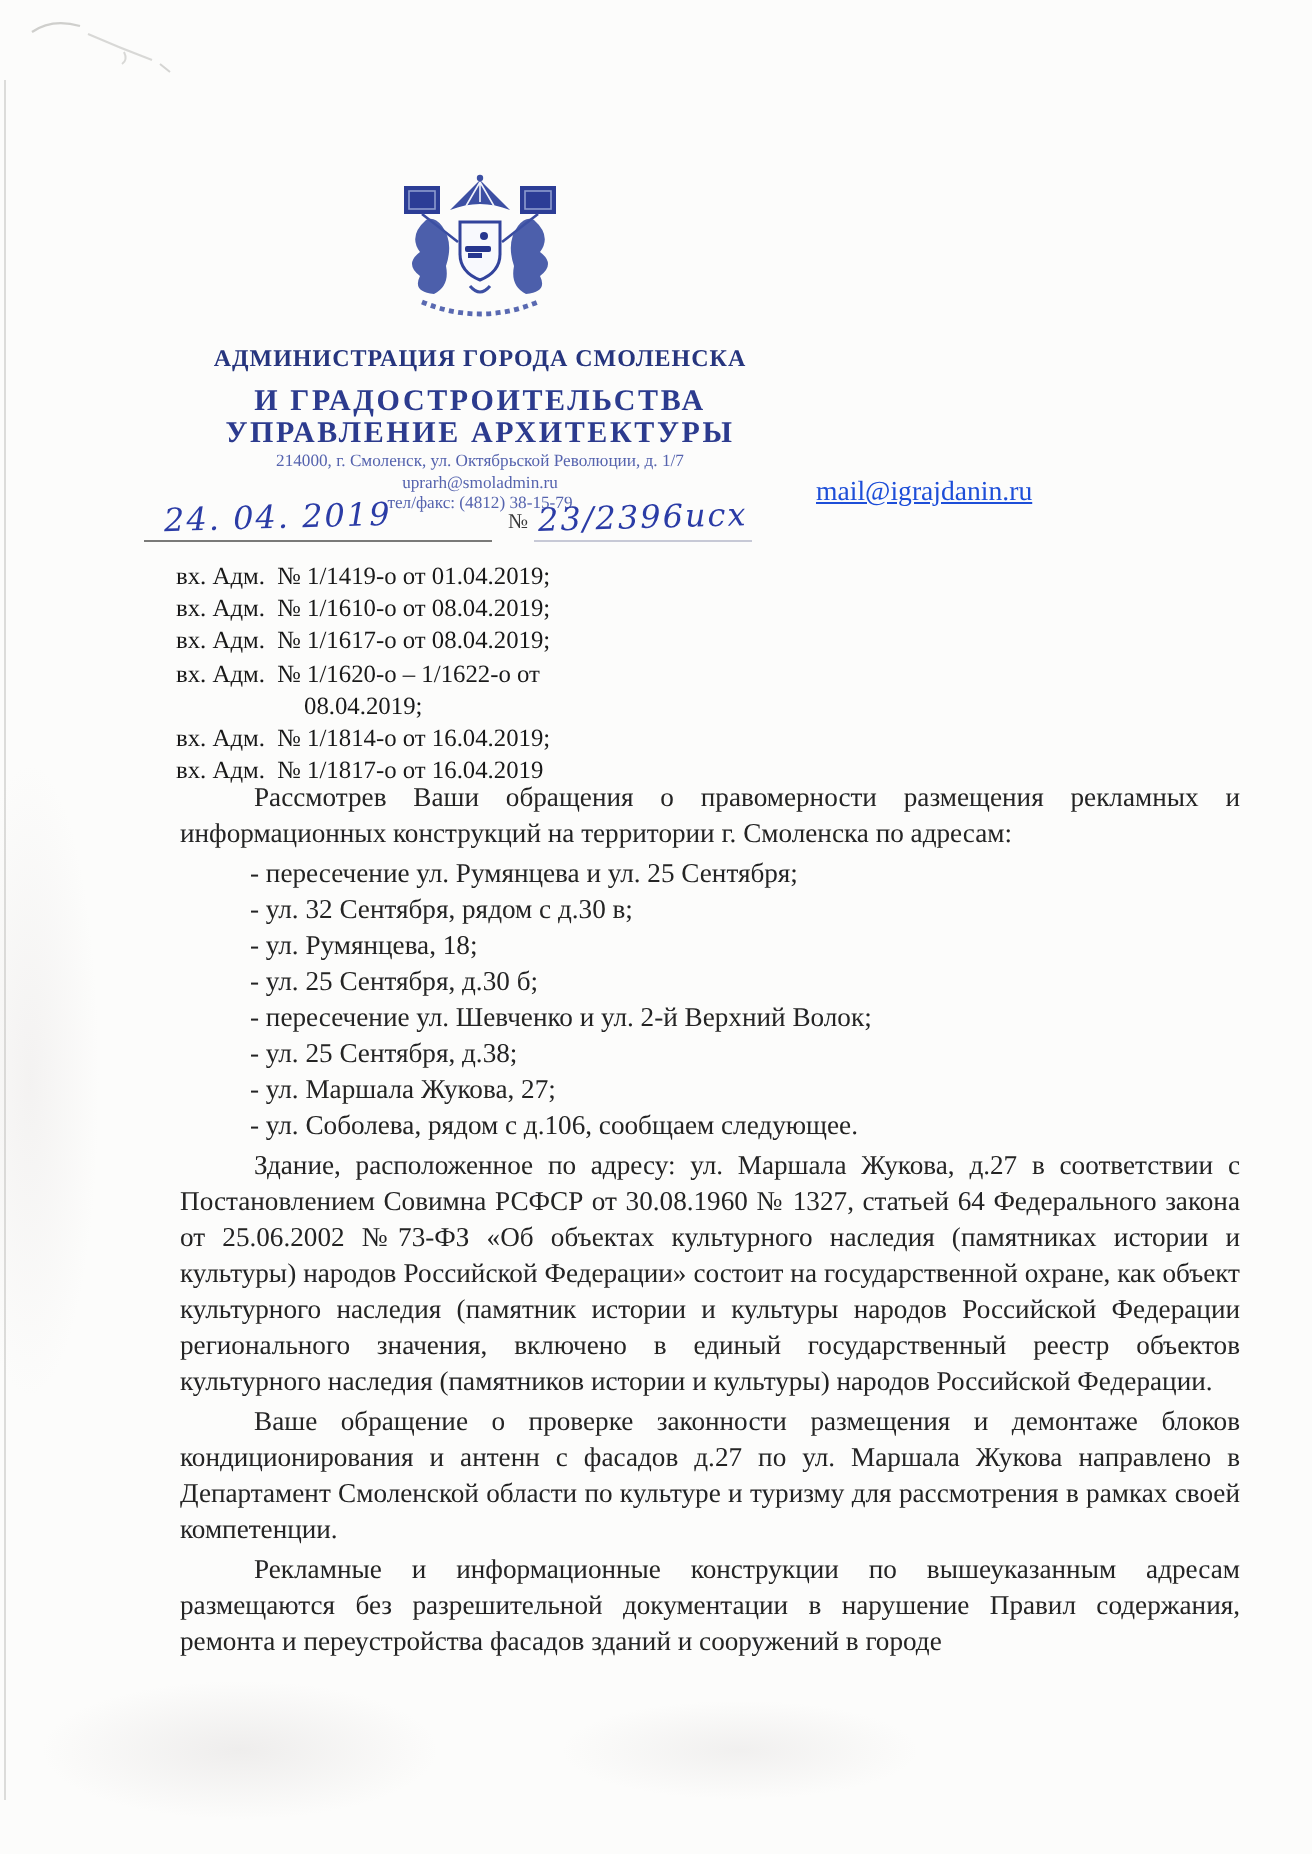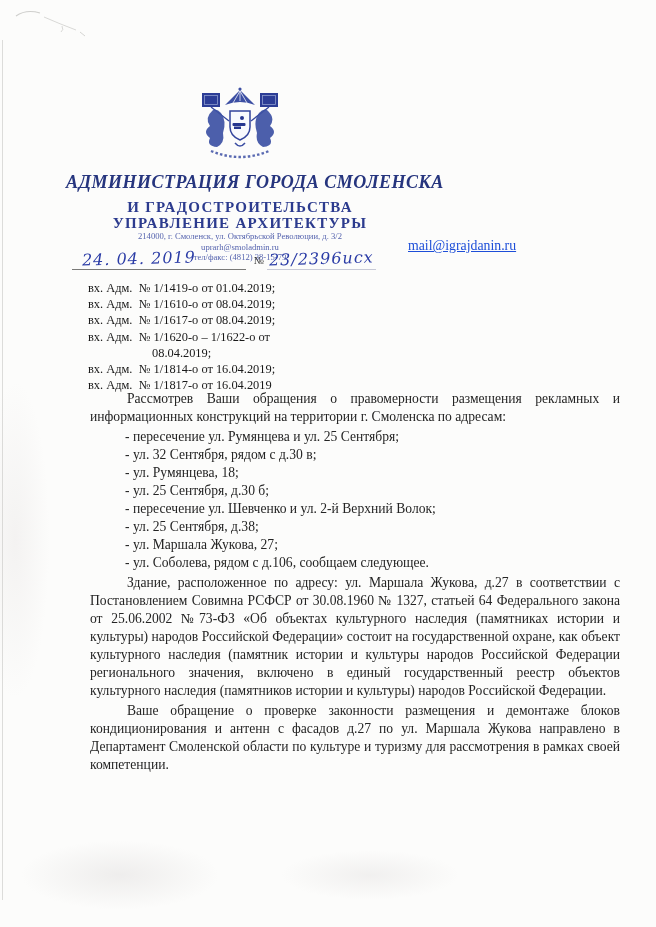--- a/index.html
+++ b/index.html
@@ -12,21 +12,21 @@
   .edge-line{position:absolute;left:2px;top:40px;width:1px;height:860px;background:#dcdcda;}
   .blotch{position:absolute;pointer-events:none;border-radius:50%;}
   .b1{left:20px;top:840px;width:200px;height:70px;background:radial-gradient(ellipse at center,rgba(190,185,185,.22),rgba(190,185,185,0) 70%);}
   .b2{left:280px;top:850px;width:180px;height:50px;background:radial-gradient(ellipse at center,rgba(190,185,185,.18),rgba(190,185,185,0) 70%);}
   .b3{left:-20px;top:380px;width:70px;height:320px;background:radial-gradient(ellipse at center,rgba(205,198,198,.18),rgba(205,198,198,0) 70%);}
   .pencil{position:absolute;left:6px;top:2px;}
 
   
   .header{position:absolute;left:66px;top:86px;width:348px;text-align:center;}
   .emblem{display:block;margin:0 auto 8px auto;}
-  .org1{font-weight:bold;font-size:18px;letter-spacing:.5px;color:#26357e;margin-bottom:6px;white-space:nowrap;font-style:italic;}
+  .org1{font-weight:bold;font-size:12px;letter-spacing:.5px;color:#26357e;margin-bottom:6px;white-space:nowrap;}
   .org2{font-weight:bold;font-size:15px;letter-spacing:1.3px;color:#2c3b8e;line-height:16px;white-space:nowrap;}
   .addr{font-size:8.6px;color:#5563ae;line-height:10.5px;white-space:nowrap;}
   .addr:first-of-type{margin-top:5px;}
 
   
   .refrow{position:absolute;left:72px;top:249px;white-space:nowrap;}
   .hand{
     font-family:"DejaVu Serif",serif;font-style:italic;
     color:#2b3ca6;font-size:16px;letter-spacing:1px;
     display:inline-block;transform:rotate(-1.6deg);
@@ -84,21 +84,21 @@
       <rect x="34.5" y="37" width="13" height="3" rx="1" fill="#26368f"></rect>
       <rect x="36" y="40.5" width="7" height="2.5" fill="#26368f"></rect>
 
       <path d="M37,57 q5,6 10,0" stroke="#3c4fa3" stroke-width="1.5" fill="none"></path>
 
       <path d="M13,65 Q42,77 71,65" stroke="#3c4fa3" stroke-width="2.4" fill="none" stroke-dasharray="2.5 2.2" opacity="0.85"></path>
     </svg>
     <div class="org1">АДМИНИСТРАЦИЯ ГОРОДА СМОЛЕНСКА</div>
     <div class="org2">И  ГРАДОСТРОИТЕЛЬСТВА</div>
     <div class="org2">УПРАВЛЕНИЕ  АРХИТЕКТУРЫ</div>
-    <div class="addr">214000, г. Смоленск, ул. Октябрьской Революции, д. 3/2</div>
+    <div class="addr">214000, г. Смоленск, ул. Октябрьской Революции, д. 1/7</div>
     <div class="addr">uprarh@smoladmin.ru</div>
     <div class="addr">тел/факс: (4812) 38-15-79</div>
   </div>
 
   <div class="refrow">
     <span class="dateline"><span class="hand">24. 04. 2019</span></span><span class="numsign">№</span><span class="numline"><span class="hand">23/2396исх</span></span>
   </div>
   <div class="recipient">mail@igrajdanin.ru</div>
 
   <div class="incoming">
@@ -118,15 +118,16 @@
       <div>- ул. 32 Сентября, рядом с д.30 в;</div>
       <div>- ул. Румянцева, 18;</div>
       <div>- ул. 25 Сентября, д.30 б;</div>
       <div>- пересечение ул. Шевченко и ул. 2-й Верхний Волок;</div>
       <div>- ул. 25 Сентября, д.38;</div>
       <div>- ул. Маршала Жукова, 27;</div>
       <div>- ул. Соболева, рядом с д.106, сообщаем следующее.</div>
     </div>
     <p>Здание, расположенное по адресу: ул. Маршала Жукова, д.27 в соответствии с Постановлением Совимна РСФСР от 30.08.1960 № 1327, статьей 64 Федерального закона от 25.06.2002 №73-ФЗ «Об объектах культурного наследия (памятниках истории и культуры) народов Российской Федерации» состоит на государственной охране, как объект культурного наследия (памятник истории и культуры народов Российской Федерации регионального значения, включено в единый государственный реестр объектов культурного наследия (памятников истории и культуры) народов Российской Федерации.</p>
     <p>Ваше обращение о проверке законности размещения и демонтаже блоков кондиционирования и антенн с фасадов д.27 по ул. Маршала Жукова направлено в Департамент Смоленской области по культуре и туризму для рассмотрения в рамках своей компетенции.</p>
+    <p>Рекламные и информационные конструкции по вышеуказанным адресам размещаются без разрешительной документации в нарушение Правил содержания, ремонта и переустройства фасадов зданий и сооружений в городе</p>
   </div>
 
 </div>
 
 </body></html>

